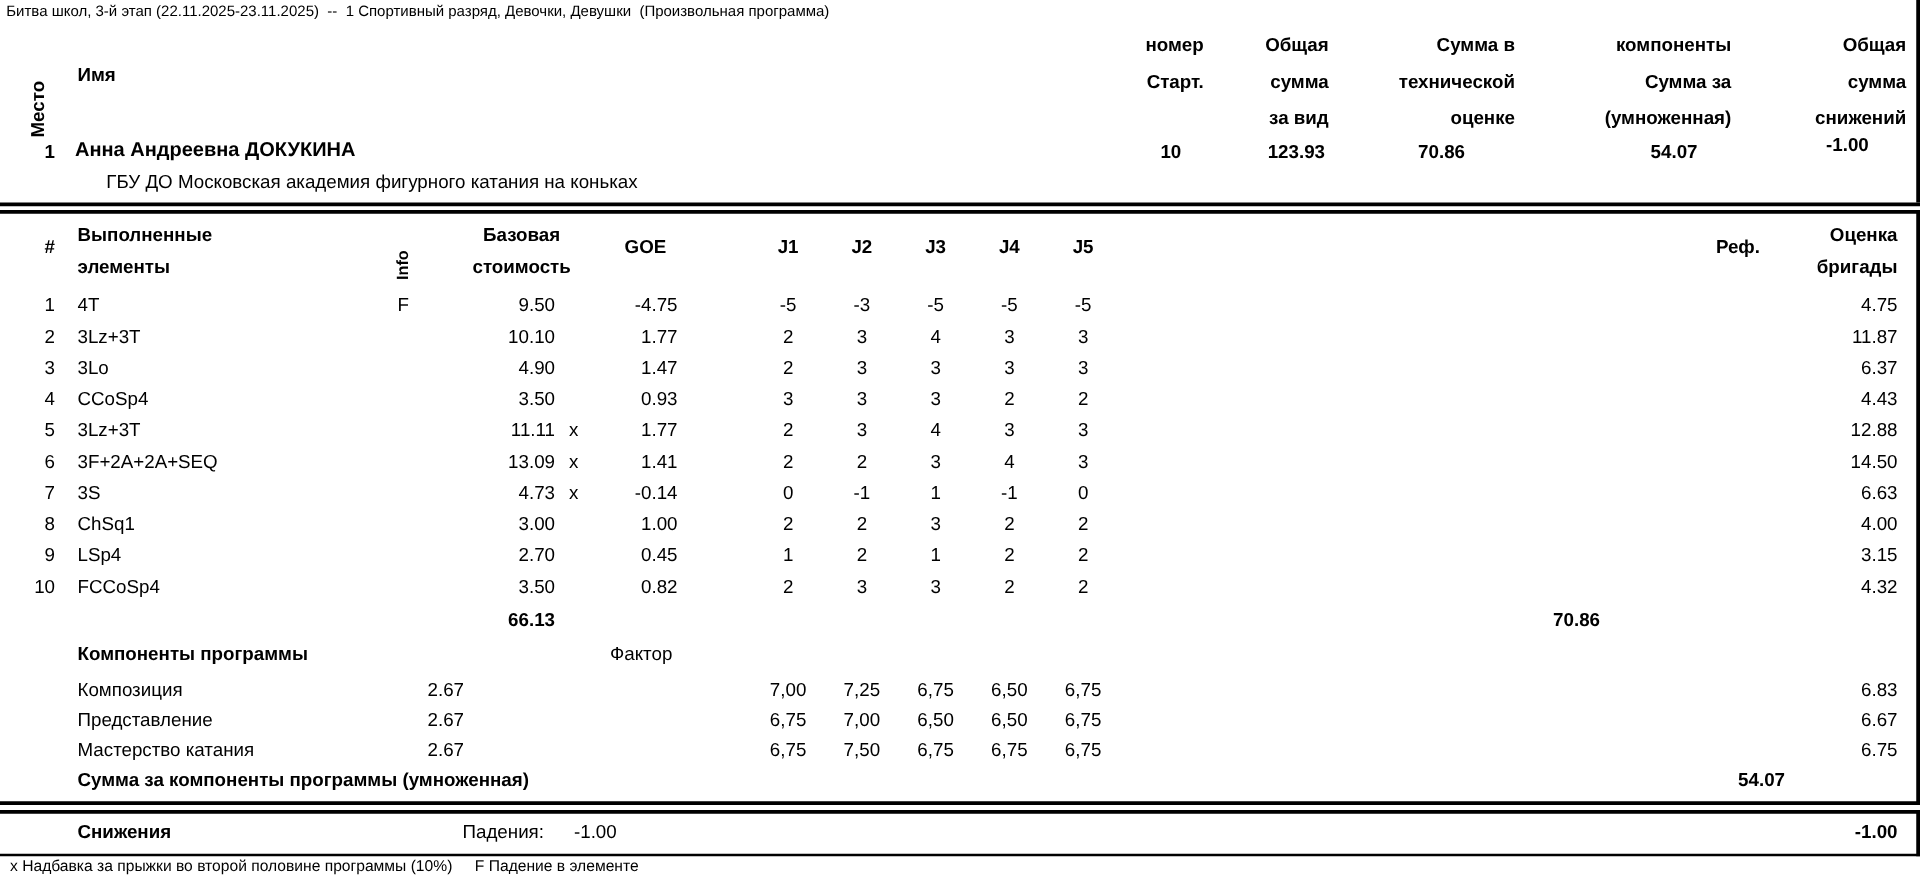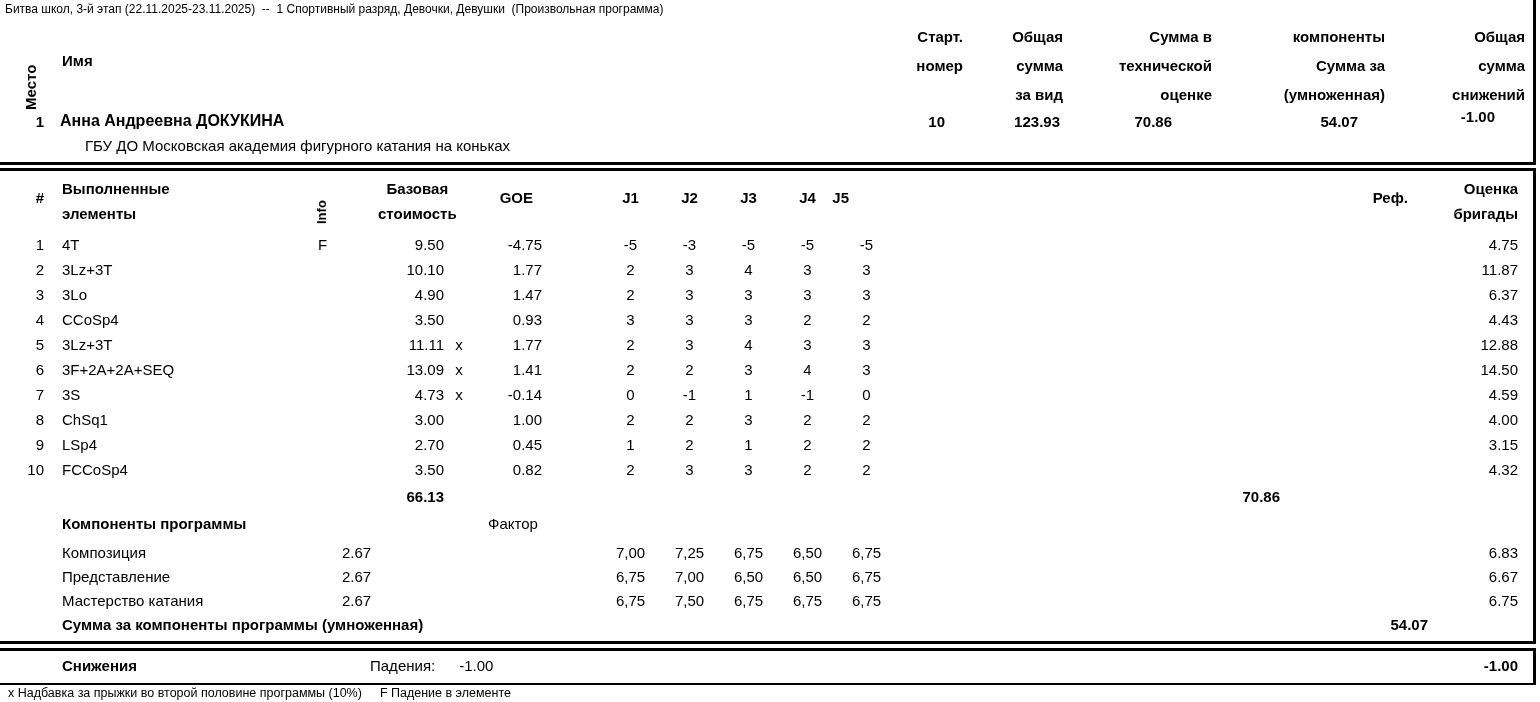--- a/index.html
+++ b/index.html
@@ -61,22 +61,22 @@
 
   <div class="abs pre" style="left:5px;top:2px;font-size:12px;">Битва школ, 3-й этап (22.11.2025-23.11.2025)  --  1 Спортивный разряд, Девочки, Девушки  (Произвольная программа)</div>
 
   <div class="summary-box"></div>
   <div class="hline" style="top:162px;width:1536px;height:3px;"></div>
 
   <div class="abs vert b" style="left:22px;top:25px;height:85px;">Место</div>
   <div class="abs b" style="left:62px;top:52px;">Имя</div>
 
   <div class="sum-h" style="right:577px;width:160px;">
+    <div>номер</div>
     <div>Старт.</div>
-    <div>номер</div>
   </div>
   <div class="sum-h" style="right:477px;width:160px;">
     <div>Общая</div>
     <div>сумма</div>
     <div>за вид</div>
   </div>
   <div class="sum-h" style="right:328px;width:180px;">
     <div>Сумма в</div>
     <div>технической</div>
     <div>оценке</div>
@@ -111,21 +111,21 @@
   <div class="abs vert b" style="left:314px;top:176px;height:48px;font-size:13px;">Info</div>
   <div class="abs b" style="left:378px;top:176px;line-height:25px;text-align:center;">
     <div>Базовая</div>
     <div>стоимость</div>
   </div>
   <div class="abs b r" style="right:1007px;width:80px;top:189px;">GOE</div>
   <div class="abs b" style="left:601px;top:189px;width:59px;text-align:center;">J1</div>
   <div class="abs b" style="left:660px;top:189px;width:59px;text-align:center;">J2</div>
   <div class="abs b" style="left:719px;top:189px;width:59px;text-align:center;">J3</div>
   <div class="abs b" style="left:778px;top:189px;width:59px;text-align:center;">J4</div>
-  <div class="abs b" style="left:790px;top:189px;width:59px;text-align:right;">J5</div>
+  <div class="abs b" style="left:837px;top:189px;width:59px;text-align:center;">J5</div>
   <div class="abs b r" style="right:132px;width:80px;top:189px;">Реф.</div>
   <div class="abs b r" style="right:22px;width:110px;top:176px;line-height:25px;">
     <div>Оценка</div>
     <div>бригады</div>
   </div>
 
   <div class="rows">
 
     <div class="row">
       <div class="c-num">1</div>
@@ -229,21 +229,21 @@
       <div class="c-info"></div>
       <div class="c-base">4.73</div>
       <div class="c-x">x</div>
       <div class="c-goe">-0.14</div>
       <div class="c-j jfirst">0</div>
       <div class="c-j">-1</div>
       <div class="c-j">1</div>
       <div class="c-j">-1</div>
       <div class="c-j">0</div>
       <div class="c-ref"></div>
-      <div class="c-score">4.59</div>
+      <div class="c-score">6.63</div>
     </div>
 
     <div class="row">
       <div class="c-num">8</div>
       <div class="c-el">ChSq1</div>
       <div class="c-info"></div>
       <div class="c-base">3.00</div>
       <div class="c-x"></div>
       <div class="c-goe">1.00</div>
       <div class="c-j jfirst">2</div>

